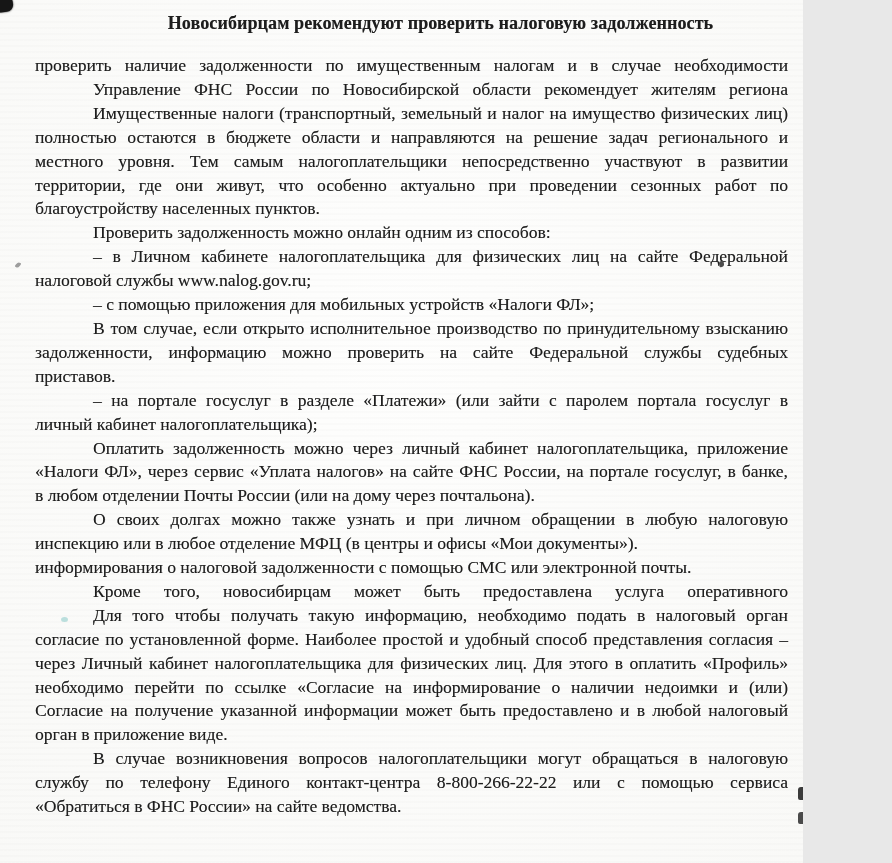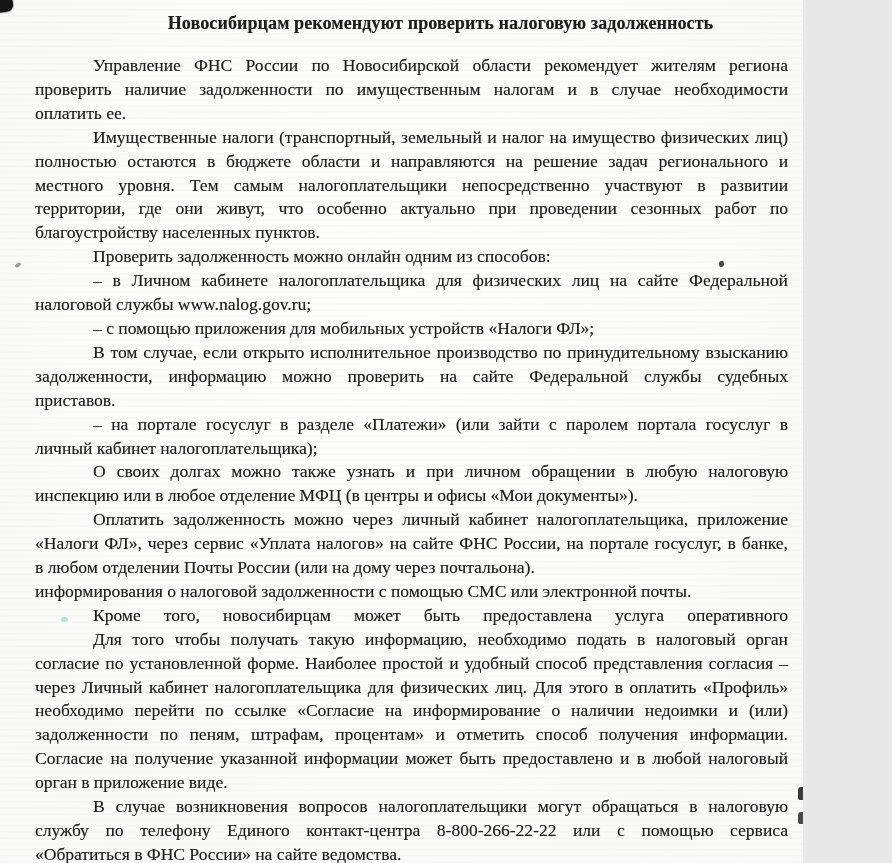--- a/index.html
+++ b/index.html
@@ -80,23 +80,22 @@
   <div class="artifact speck-left"></div>
   <div class="artifact speck-mid"></div>
   <div class="artifact speck-cyan"></div>
   <div class="artifact edge-mark-1"></div>
   <div class="artifact edge-mark-2"></div>
 
   <h1 class="title">Новосибирцам рекомендуют проверить налоговую задолженность</h1>
 
   <div class="body" id="doc-body">
       <div class="para">
+        <div class="line fill">проверить наличие задолженности по имущественным налогам и в случае необходимости</div>
         <div class="line first fill">Управление ФНС России по Новосибирской области рекомендует жителям региона</div>
-        <div class="line fill">проверить наличие задолженности по имущественным налогам и в случае необходимости</div>
-        <div class="line">оплатить ее.</div>
       </div>
       <div class="para">
         <div class="line first fill">Имущественные налоги (транспортный, земельный и налог на имущество физических лиц)</div>
         <div class="line fill">полностью остаются в бюджете области и направляются на решение задач регионального и</div>
         <div class="line fill">местного уровня. Тем самым налогоплательщики непосредственно участвуют в развитии</div>
         <div class="line fill">территории, где они живут, что особенно актуально при проведении сезонных работ по</div>
         <div class="line">благоустройству населенных пунктов.</div>
       </div>
       <div class="para">
         <div class="line first">Проверить задолженность можно онлайн одним из способов:</div>
@@ -111,38 +110,37 @@
       <div class="para">
         <div class="line first fill">В том случае, если открыто исполнительное производство по принудительному взысканию</div>
         <div class="line fill">задолженности, информацию можно проверить на сайте Федеральной службы судебных</div>
         <div class="line">приставов.</div>
       </div>
       <div class="para">
         <div class="line first fill">– на портале госуслуг в разделе «Платежи» (или зайти с паролем портала госуслуг в</div>
         <div class="line">личный кабинет налогоплательщика);</div>
       </div>
       <div class="para">
-        <div class="line first fill">О своих долгах можно также узнать и при личном обращении в любую налоговую</div>
-        <div class="line">инспекцию или в любое отделение МФЦ (в центры и офисы «Мои документы»).</div>
-      </div>
-      <div class="para">
         <div class="line first fill">Оплатить задолженность можно через личный кабинет налогоплательщика, приложение</div>
         <div class="line fill">«Налоги ФЛ», через сервис «Уплата налогов» на сайте ФНС России, на портале госуслуг, в банке,</div>
         <div class="line">в любом отделении Почты России (или на дому через почтальона).</div>
+      </div>
+      <div class="para">
+        <div class="line first fill">О своих долгах можно также узнать и при личном обращении в любую налоговую</div>
+        <div class="line">инспекцию или в любое отделение МФЦ (в центры и офисы «Мои документы»).</div>
       </div>
       <div class="para">
         <div class="line">информирования о налоговой задолженности с помощью СМС или электронной почты.</div>
         <div class="line first fill">Кроме того, новосибирцам может быть предоставлена услуга оперативного</div>
       </div>
       <div class="para">
         <div class="line first fill">Для того чтобы получать такую информацию, необходимо подать в налоговый орган</div>
         <div class="line fill">согласие по установленной форме. Наиболее простой и удобный способ представления согласия –</div>
         <div class="line fill">через Личный кабинет налогоплательщика для физических лиц. Для этого в оплатить «Профиль»</div>
         <div class="line fill">необходимо перейти по ссылке «Согласие на информирование о наличии недоимки и (или)</div>
-        <div class="line fill">задолженности по пеням, штрафам, процентам» и отметить способ получения информации.</div>
         <div class="line fill">Согласие на получение указанной информации может быть предоставлено и в любой налоговый</div>
         <div class="line">орган в приложение виде.</div>
       </div>
       <div class="para">
         <div class="line first fill">В случае возникновения вопросов налогоплательщики могут обращаться в налоговую</div>
         <div class="line fill">службу по телефону Единого контакт-центра 8-800-266-22-22 или с помощью сервиса</div>
         <div class="line">«Обратиться в ФНС России» на сайте ведомства.</div>
       </div>
     </div>
 </div>

